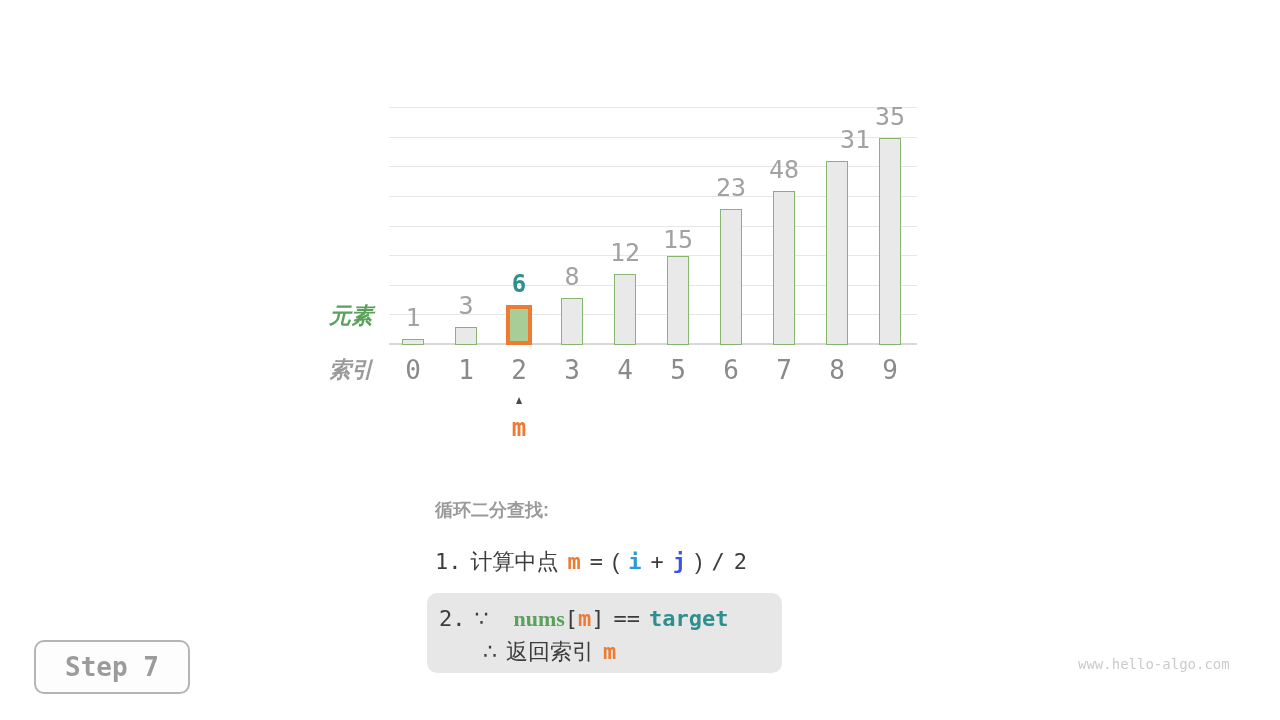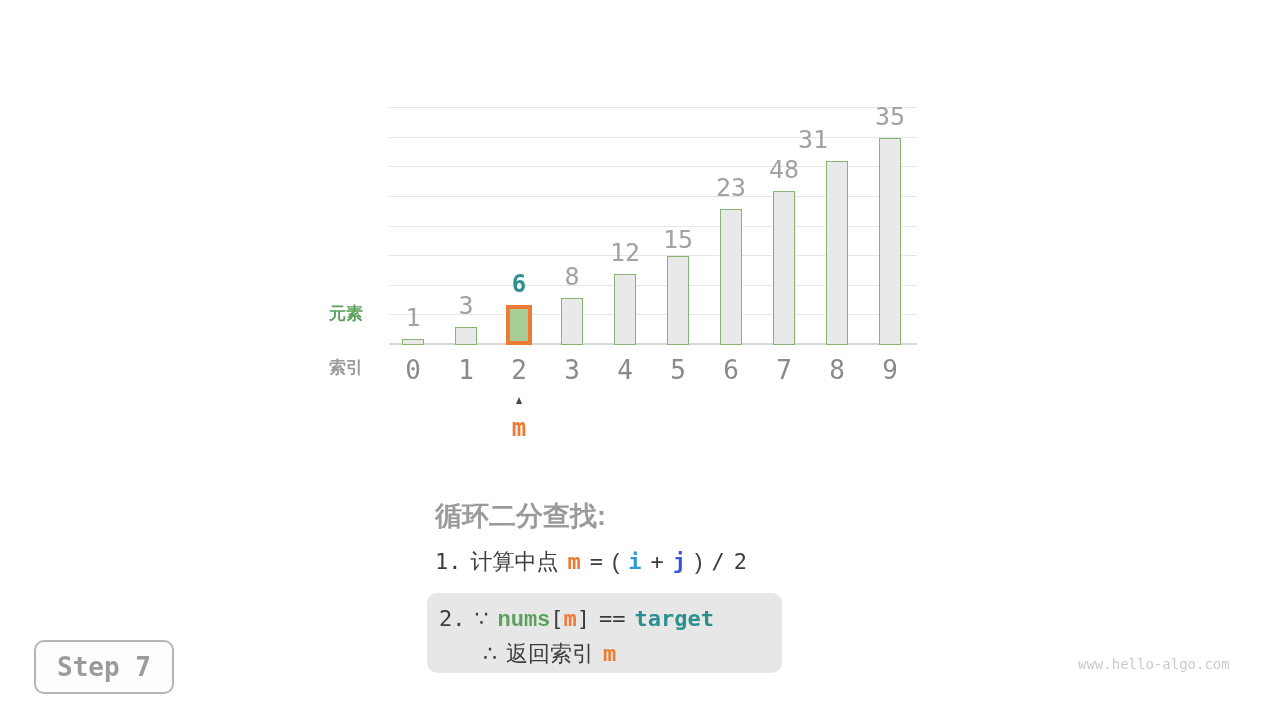--- a/index.html
+++ b/index.html
@@ -27,58 +27,58 @@
   }
   .value-highlight{
     color:var(--c-teal,#2e8f8f);font-weight:bold;font-size:24px;
   }
   .index-row{position:absolute;left:389px;top:357px;width:528px;height:30px;}
   .index-label{
     position:absolute;top:0;width:60px;text-align:center;
     font-family:"DejaVu Sans Mono", monospace;
     font-size:26px;color:var(--c-gray_index,#8a8a8a);line-height:1;
   }
-  .side-label{position:absolute;font-size:17px;font-weight:bold;line-height:1;}
+  .side-label{position:absolute;font-size:22px;font-weight:bold;line-height:1;font-style:italic;}
   .side-label.element{left:329px;top:305px;color:var(--c-green,#5aa15b);}
   .side-label.index{left:329px;top:359px;color:var(--c-gray_heading,#9a9a9a);}
   
   .pointer{position:absolute;top:394px;width:60px;text-align:center;}
   .pointer .caret{
     display:block;font-size:12px;color:#4a4a4a;line-height:1;
     transform:scaleX(0.85);
   }
   .pointer .pointer-label{
     display:block;margin-top:10px;
     font-family:"DejaVu Sans Mono", monospace;font-weight:bold;
     font-size:24px;color:var(--c-orange,#ee7b33);line-height:1;
   }
   
   .steps-heading{
     position:absolute;left:435px;top:498px;
-    font-size:27px;font-weight:bold;color:var(--c-gray_heading,#9a9a9a);
+    font-size:18px;font-weight:bold;color:var(--c-gray_heading,#9a9a9a);
   }
   .text-line{display:flex;align-items:baseline;column-gap:9px;font-size:22px;color:var(--c-dark_text,#3c3c3c);}
   .line1{position:absolute;left:435px;top:547px;}
   .mono{font-family:"DejaVu Sans Mono", monospace;}
   .tok-m{font-family:"DejaVu Sans Mono", monospace;font-weight:bold;color:var(--c-orange,#ee7b33);}
   .tok-i{font-family:"DejaVu Sans Mono", monospace;font-weight:bold;color:var(--c-blue_i,#2e9bd9);}
   .tok-j{font-family:"DejaVu Sans Mono", monospace;font-weight:bold;color:var(--c-blue_j,#3a55dd);}
-  .tok-nums{font-family:Liberation Mono, monospace;font-weight:bold;color:var(--c-green,#5aa15b);}
+  .tok-nums{font-family:Liberation Serif, serif;font-weight:bold;color:var(--c-green,#5aa15b);margin-left:16px;}
   .tok-target{font-family:"DejaVu Sans Mono", monospace;font-weight:bold;color:var(--c-teal,#2e8f8f);}
   .tight{display:inline-flex;align-items:baseline;column-gap:0;}
   .conclusion-box{
     position:absolute;left:427px;top:593px;width:355px;height:80px;
     box-sizing:border-box;background:#e7e7e7;border-radius:10px;
     padding:10px 0 0 12px;
   }
   .conclusion-box .text-line{line-height:32px;}
   .line3{margin-left:44px;margin-top:1px;}
   
   .step-badge{
-    position:absolute;left:34px;top:640px;width:140px;height:54px;
+    position:absolute;left:34px;top:640px;width:156px;height:54px;
     box-sizing:border-box;border:2px solid #b5b5b5;border-radius:10px;
     background:#fdfdfd;display:flex;align-items:center;justify-content:center;
     font-family:"DejaVu Sans Mono", monospace;font-weight:bold;
     font-size:26px;color:#9b9b9b;
   }
   .watermark{
     position:absolute;left:1078px;top:656px;
     font-family:"DejaVu Sans Mono", monospace;
     font-size:14px;color:#cbcbcb;
   }
@@ -111,21 +111,21 @@
         <div class="value-label" style="left: 153px; bottom: 56.4px;">8</div>
         <div class="bar" style="left: 225px; width: 22px; height: 71.1px;"></div>
         <div class="value-label" style="left: 206px; bottom: 80.1px;">12</div>
         <div class="bar" style="left: 278px; width: 22px; height: 88.875px;"></div>
         <div class="value-label" style="left: 259px; bottom: 93px;">15</div>
         <div class="bar" style="left: 331px; width: 22px; height: 136.275px;"></div>
         <div class="value-label" style="left: 312px; bottom: 145.275px;">23</div>
         <div class="bar" style="left: 384px; width: 22px; height: 154.05px;"></div>
         <div class="value-label" style="left: 365px; bottom: 163.05px;">48</div>
         <div class="bar" style="left: 437px; width: 22px; height: 183.675px;"></div>
-        <div class="value-label" style="left: 394px; bottom: 192.675px; margin-top: 11px;">31</div>
+        <div class="value-label" style="left: 436px; bottom: 192.675px; margin-top: 11px;">31</div>
         <div class="bar" style="left: 490px; width: 22px; height: 207.375px;"></div>
         <div class="value-label" style="left: 471px; bottom: 216.375px;">35</div>
       </div>
   </div>
 
   <div class="side-label element">元素</div>
   <div class="side-label index">索引</div>
 
   <div class="index-row">
       <div class="index-label" style="left: -6px;">0</div>

